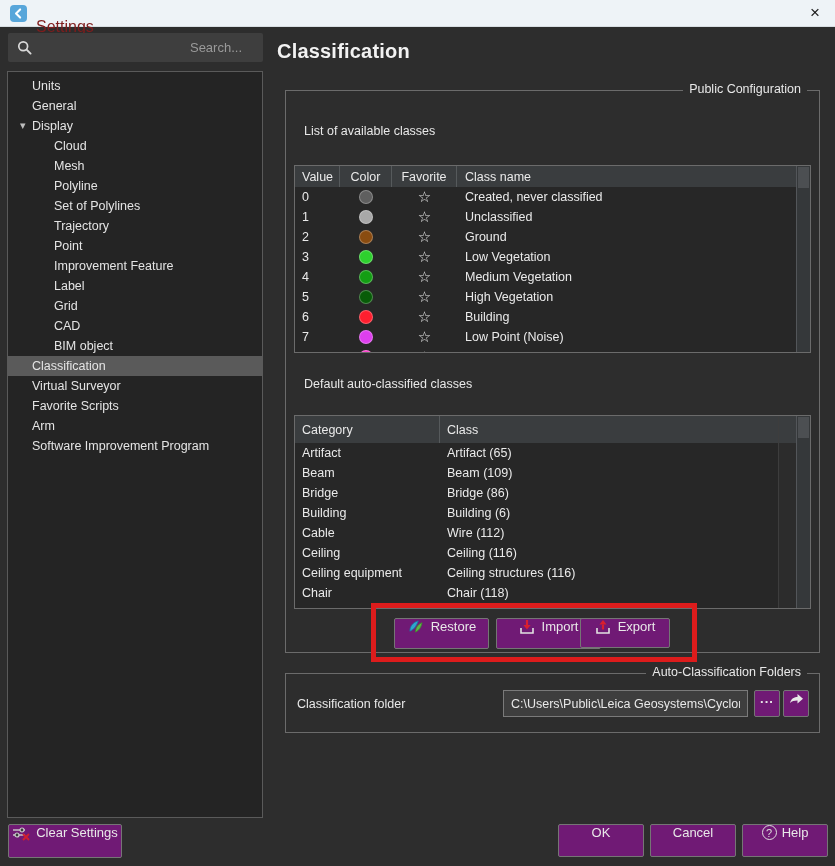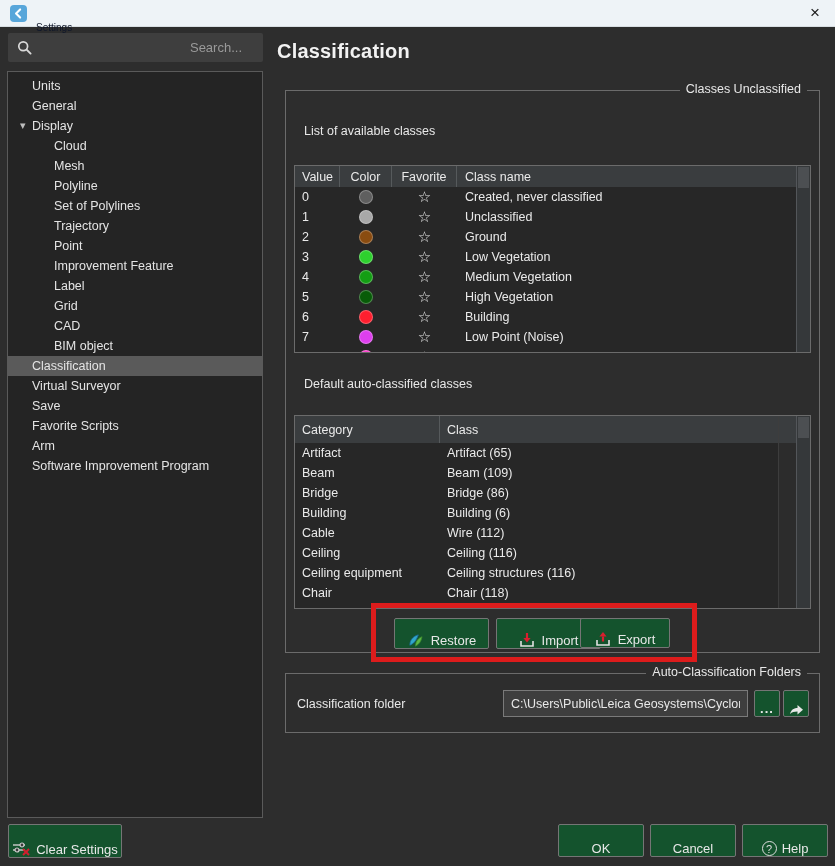--- a/index.html
+++ b/index.html
@@ -5,21 +5,21 @@
   * { margin:0; padding:0; box-sizing:border-box; }
   html,body { background:#1e1e1e; }
   .window {
     position:relative; width:835px; height:866px; overflow:hidden;
     background:#2d2d2d; font-family:"Liberation Sans", sans-serif;
     -webkit-font-smoothing:antialiased;
   }
   
   .titlebar { position:absolute; top:0; left:0; right:0; height:27px; background:#eef3f7; display:flex; align-items:center; border-bottom:1px solid #d8dee2; }
   .app-icon { width:17px; height:17px; margin-left:10px; border-radius:4px; background:#58a6da; display:flex; align-items:center; justify-content:center; }
-  .titlebar-title { margin-left:9px; font-size:10px; color:#0f172a;margin-top:28px; }
+  .titlebar-title { margin-left:9px; font-size:16px; color:#7f1d1d;margin-top:28px; }
   .close-btn { position:absolute; right:9px; top:2px; width:22px; height:22px; text-align:center; line-height:22px; font-size:17px; color:#1b1b1b; }
   
   .search-box { position:absolute; left:8px; top:33px; width:255px; height:29px; background:#3e3e3e; border-radius:2px; display:flex; align-items:center; }
   .search-box svg { margin-left:9px; }
   .search-input { background:transparent; border:none; outline:none; color:#d6d6d6; font-size:13px; margin-left:9px; width:200px; font-family:"Liberation Sans", sans-serif;text-align:right; }
   .search-input::placeholder { color:#9a9a9a; }
   
   .tree-panel { position:absolute; left:7px; top:71px; width:256px; height:747px; background:#242424; border:1px solid #5a5a5a; padding-top:4px; overflow:hidden; }
   .tree-item { position:relative; height:20px; line-height:20px; font-size:12.5px; color:#e4e4e4; white-space:nowrap; cursor:default; }
   .tree-item.selected { background:#5a5a5a; }
@@ -51,21 +51,21 @@
   .c-name  { flex:1; padding-left:8px; }
   .c-cat   { width:145px; padding-left:7px; }
   .c-class { flex:1; padding-left:7px; }
   .color-dot { width:14px; height:14px; border-radius:50%; border:1px solid rgba(255,255,255,0.28); }
   .star { color:#e2e2e2; font-size:15px; line-height:14px; }
   .vscroll { position:absolute; top:0; bottom:0; right:0; width:14px; background:#35383a; border-left:1px solid #53565a; }
   .vthumb { position:absolute; top:1px; left:1px; right:1px; height:21px; background:#4c4f52; }
   .empty-col { position:absolute; top:0; bottom:0; right:14px; width:18px; background:#2c2c2c; border-left:1px solid #3d3d3d; }
   .empty-col::before { content:""; position:absolute; left:0; right:0; top:0; height:27px; background:#3a3d3f; }
   
-  .btn { position:absolute; background:#14532d; border:1px solid #757575; border-radius:2px; color:#e8e8e8; font-size:13px; display:flex; align-items:flex-end; justify-content:center; gap:7px; cursor:default; font-family:"Liberation Sans", sans-serif; }
+  .btn { position:absolute; background:#701a75; border:1px solid #757575; border-radius:2px; color:#e8e8e8; font-size:13px; display:flex; align-items:flex-start; justify-content:center; gap:7px; cursor:default; font-family:"Liberation Sans", sans-serif; }
   #btn-restore { left:108px; top:527px; width:95px; height:31px; }
   #btn-import  { left:210px; top:527px; width:105px; height:31px; }
   #btn-export  { left:294px; top:527px; width:90px; height:30px; }
   #annotation-rect { position:absolute; left:371px; top:603px; width:326px; height:59px; border:5px solid #dd1c1c; z-index:6; pointer-events:none; }
   
   #lbl-folder { left:11px; top:23px; }
   .path-field { position:absolute; left:217px; top:16px; width:245px; height:27px; background:#3e3e3e; border:1px solid #7a7a7a; color:#e8e8e8; font-size:12.5px; padding:0 7px; font-family:"Liberation Sans", sans-serif; outline:none; }
   #btn-browse { left:468px; top:16px; width:26px; height:27px; font-weight:bold; letter-spacing:1px; }
   #btn-open-folder { left:497px; top:16px; width:26px; height:27px; }
   
@@ -173,24 +173,20 @@
       <div class="tree-item selected">
         <span class="tree-chevron"></span>
         <span class="tree-label" style="padding-left: 24px;">Classification</span>
       </div>
 
       <div class="tree-item">
         <span class="tree-chevron"></span>
         <span class="tree-label" style="padding-left: 24px;">Virtual Surveyor</span>
       </div>
 
-      <div class="tree-item">
-        <span class="tree-chevron"></span>
-        <span class="tree-label" style="padding-left: 24px;">Save</span>
-      </div>
 
       <div class="tree-item">
         <span class="tree-chevron"></span>
         <span class="tree-label" style="padding-left: 24px;">Favorite Scripts</span>
       </div>
 
       <div class="tree-item">
         <span class="tree-chevron"></span>
         <span class="tree-label" style="padding-left: 24px;">Arm</span>
       </div>
@@ -198,21 +194,21 @@
 
       <div class="tree-item">
         <span class="tree-chevron"></span>
         <span class="tree-label" style="padding-left: 24px;">Software Improvement Program</span>
       </div>
     </div>
 
   <div class="page-title">Classification</div>
 
   <div class="groupbox" id="gb-classes">
-    <span class="groupbox-legend">Classes Unclassified</span>
+    <span class="groupbox-legend">Public Configuration</span>
     <span class="inner-label" id="lbl-list">List of available classes</span>
 
     <div class="dtable" id="table-classes">
       <div class="tbody-wrap">
         <div class="thead thead-1">
           <span class="th c-value">Value</span>
           <span class="th c-color">Color</span>
           <span class="th c-fav">Favorite</span>
           <span class="th c-name">Class name</span>
         </div>

